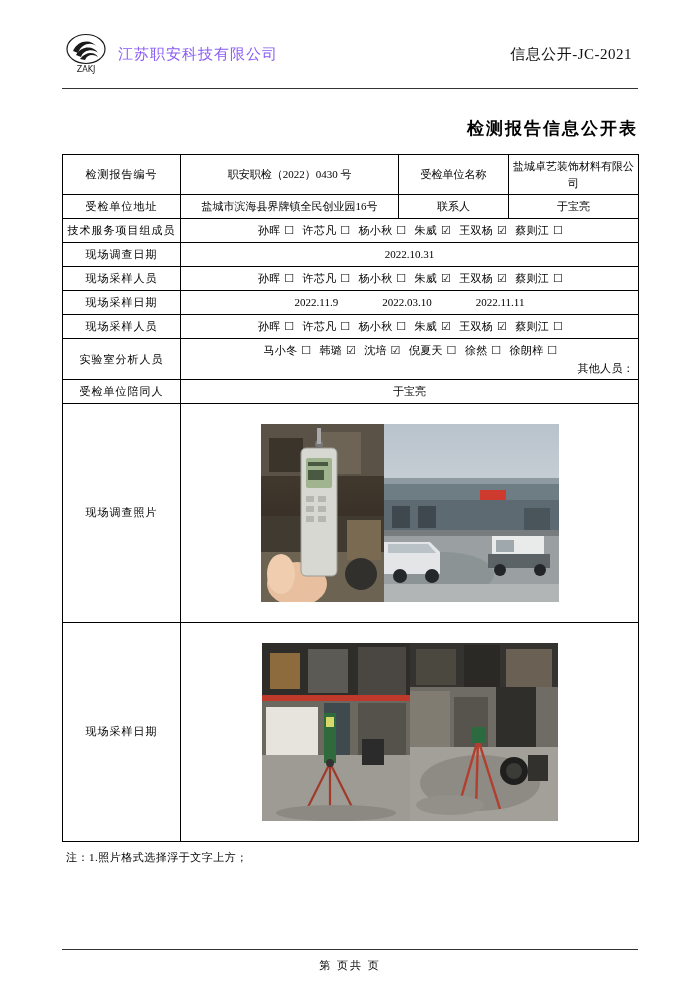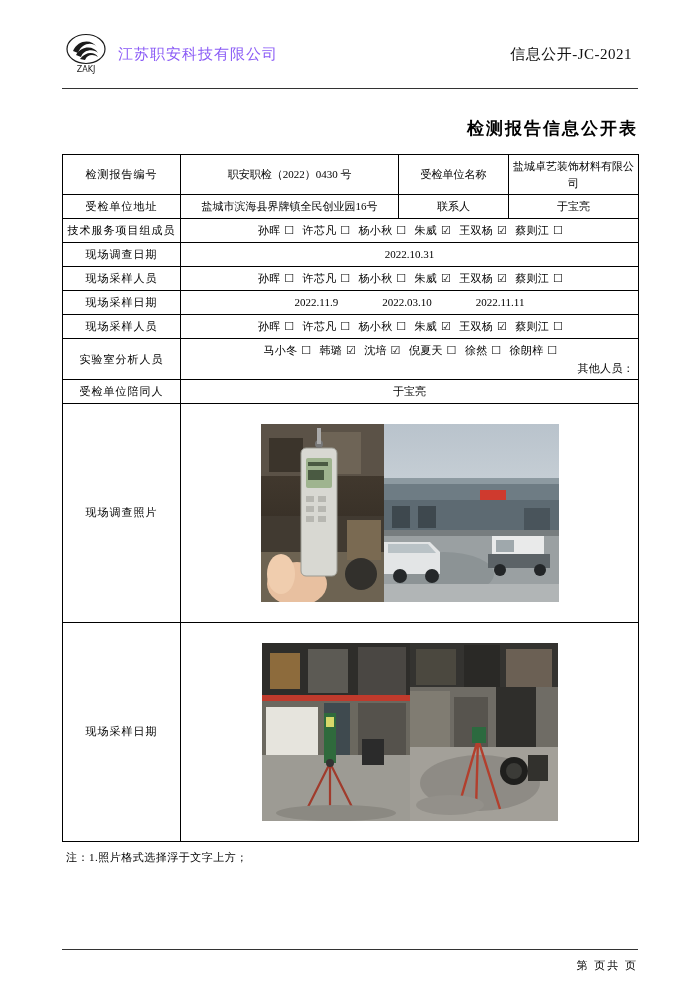--- a/index.html
+++ b/index.html
@@ -136,21 +136,21 @@
   }
 
   
   .footer {
     position: absolute;
     left: 62px;
     right: 62px;
     bottom: 40px;
     border-top: 1.5px solid #333;
     padding-top: 8px;
-    text-align: right;
+    text-align: center;
     font-size: 11px;
     letter-spacing: 2px;
   }
 </style>
 </head>
 <body>
 
 <div class="page">
 
   <div class="header">

